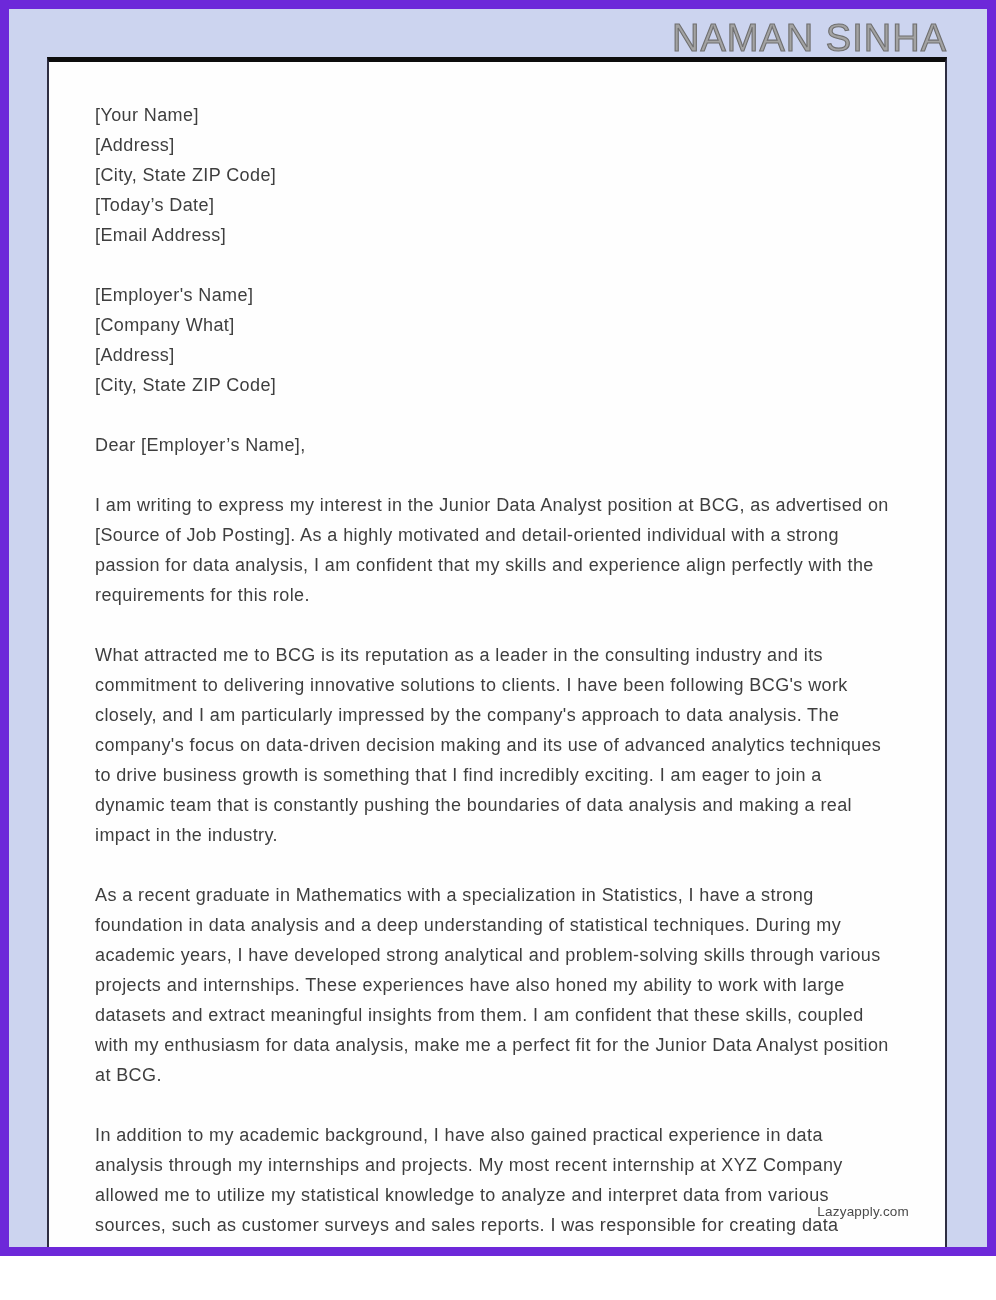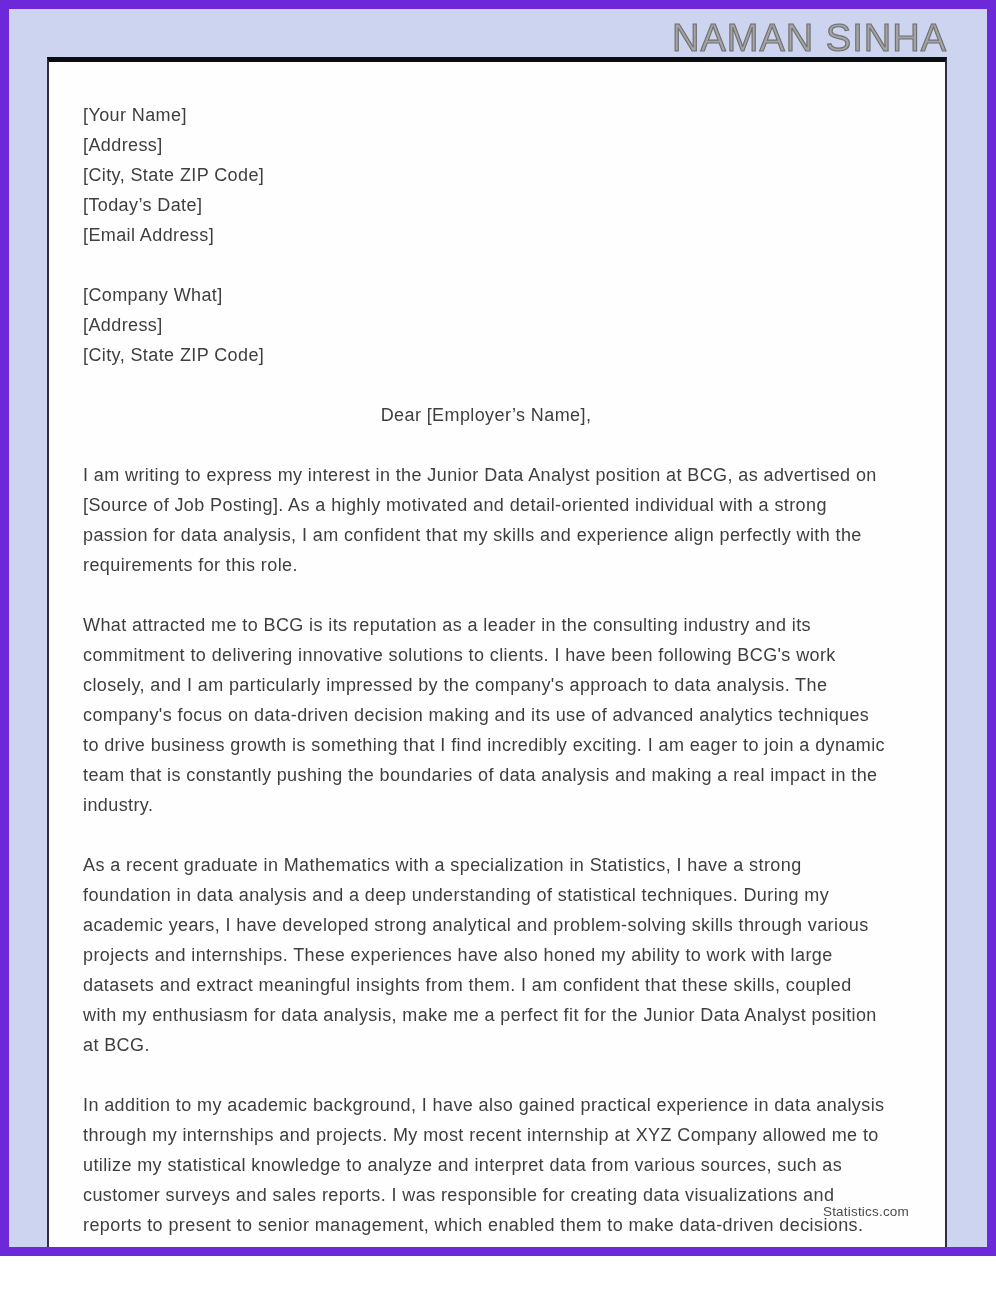--- a/index.html
+++ b/index.html
@@ -38,32 +38,31 @@
     top: 48px;
     width: 900px;
     height: 1400px;
     box-sizing: border-box;
     background: #fefefe;
     border-top: 5px solid #0d0d0d;
     border-left: 2px solid #2e2e42;
     border-right: 2px solid #2e2e42;
   }
   .content {
-    padding: 38px 56px 0 34px;
+    padding: 38px 56px 0 46px;
     color: #3e3e3e;
     font-size: 18px;
     line-height: 30px;
     letter-spacing: 0.4px;
   }
   .block {
     margin: 0 0 30px 0;
   }
   .salutation {
     margin: 0 0 30px 0;
-    text-align: center;
   }
   .para {
     margin: 16px 0 30px 0;
   }
   .watermark {
     position: absolute;
     right: 78px;
     bottom: 28px;
     font-size: 13.5px;
     color: #4a4a4a;
@@ -82,33 +81,34 @@
 
       <div class="block">
         <div>[Your Name]</div>
         <div>[Address]</div>
         <div>[City, State ZIP Code]</div>
         <div>[Today’s Date]</div>
         <div>[Email Address]</div>
       </div>
 
       <div class="block">
+        <div>[Employer's Name]</div>
         <div>[Company What]</div>
         <div>[Address]</div>
         <div>[City, State ZIP Code]</div>
       </div>
 
       <div class="salutation">Dear [Employer’s Name],</div>
 
       <p class="para">I am writing to express my interest in the Junior Data Analyst position at BCG, as advertised on [Source of Job Posting]. As a highly motivated and detail-oriented individual with a strong passion for data analysis, I am confident that my skills and experience align perfectly with the requirements for this role.</p>
 
       <p class="para">What attracted me to BCG is its reputation as a leader in the consulting industry and its commitment to delivering innovative solutions to clients. I have been following BCG's work closely, and I am particularly impressed by the company's approach to data analysis. The company's focus on data-driven decision making and its use of advanced analytics techniques to drive business growth is something that I find incredibly exciting. I am eager to join a dynamic team that is constantly pushing the boundaries of data analysis and making a real impact in the industry.</p>
 
       <p class="para">As a recent graduate in Mathematics with a specialization in Statistics, I have a strong foundation in data analysis and a deep understanding of statistical techniques. During my academic years, I have developed strong analytical and problem-solving skills through various projects and internships. These experiences have also honed my ability to work with large datasets and extract meaningful insights from them. I am confident that these skills, coupled with my enthusiasm for data analysis, make me a perfect fit for the Junior Data Analyst position at BCG.</p>
 
       <p class="para">In addition to my academic background, I have also gained practical experience in data analysis through my internships and projects. My most recent internship at XYZ Company allowed me to utilize my statistical knowledge to analyze and interpret data from various sources, such as customer surveys and sales reports. I was responsible for creating data visualizations and reports to present to senior management, which enabled them to make data-driven decisions. This experience not only improved my technical skills but also</p>
 
     </div>
   </div>
 
-  <div class="watermark">Statistics.com</div>
+  <div class="watermark">Lazyapply.com</div>
 
 </div>
 
 </body></html>

